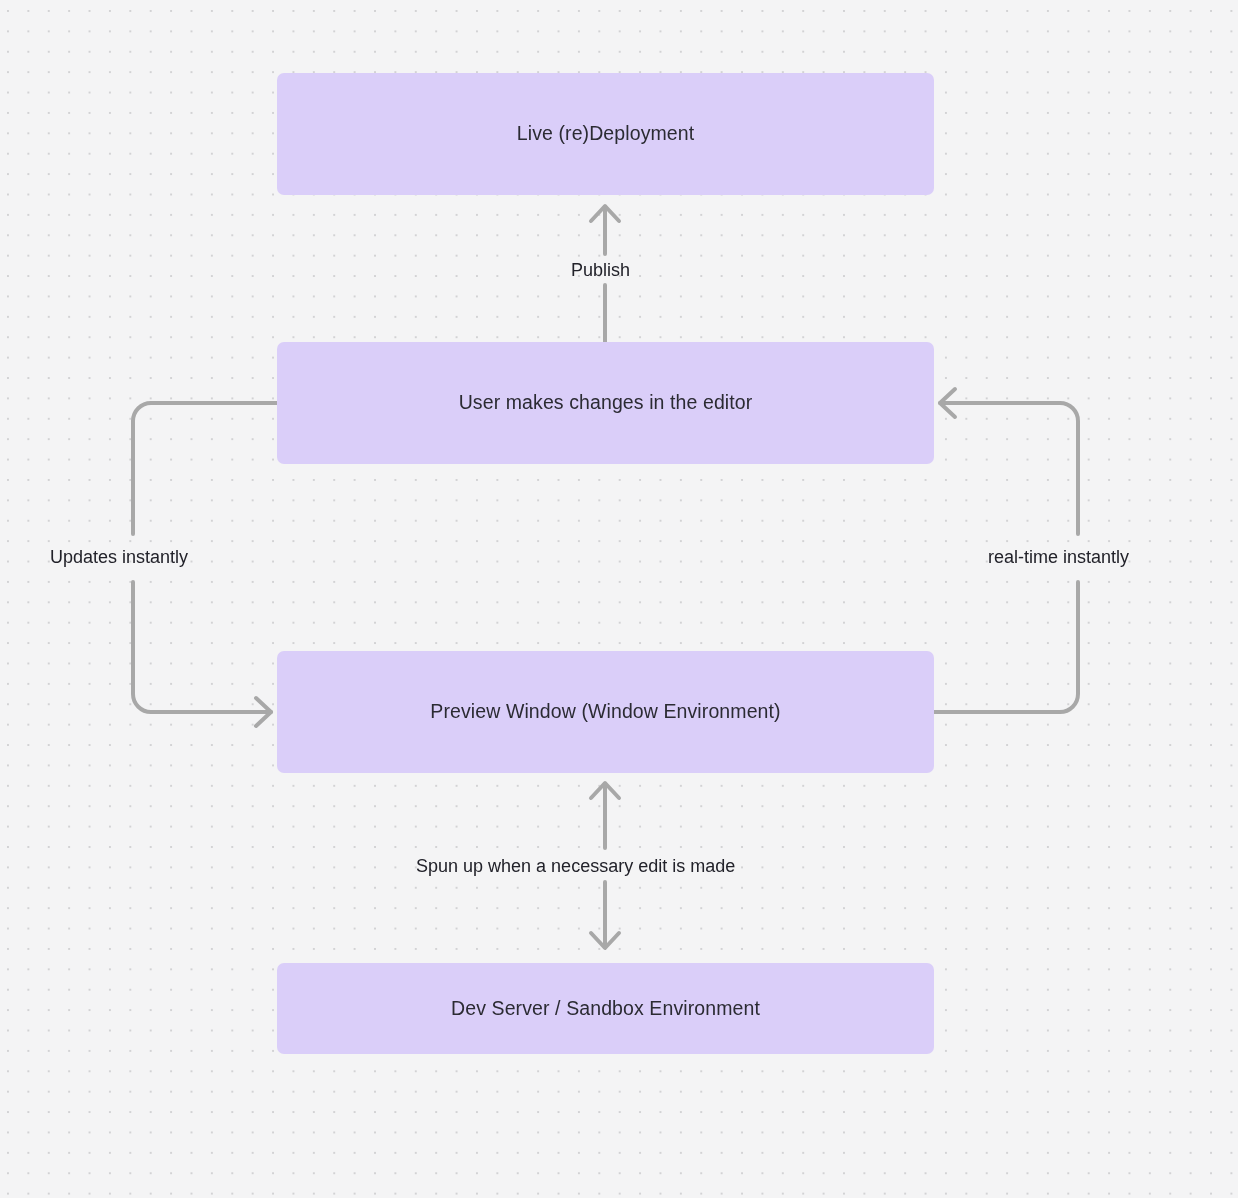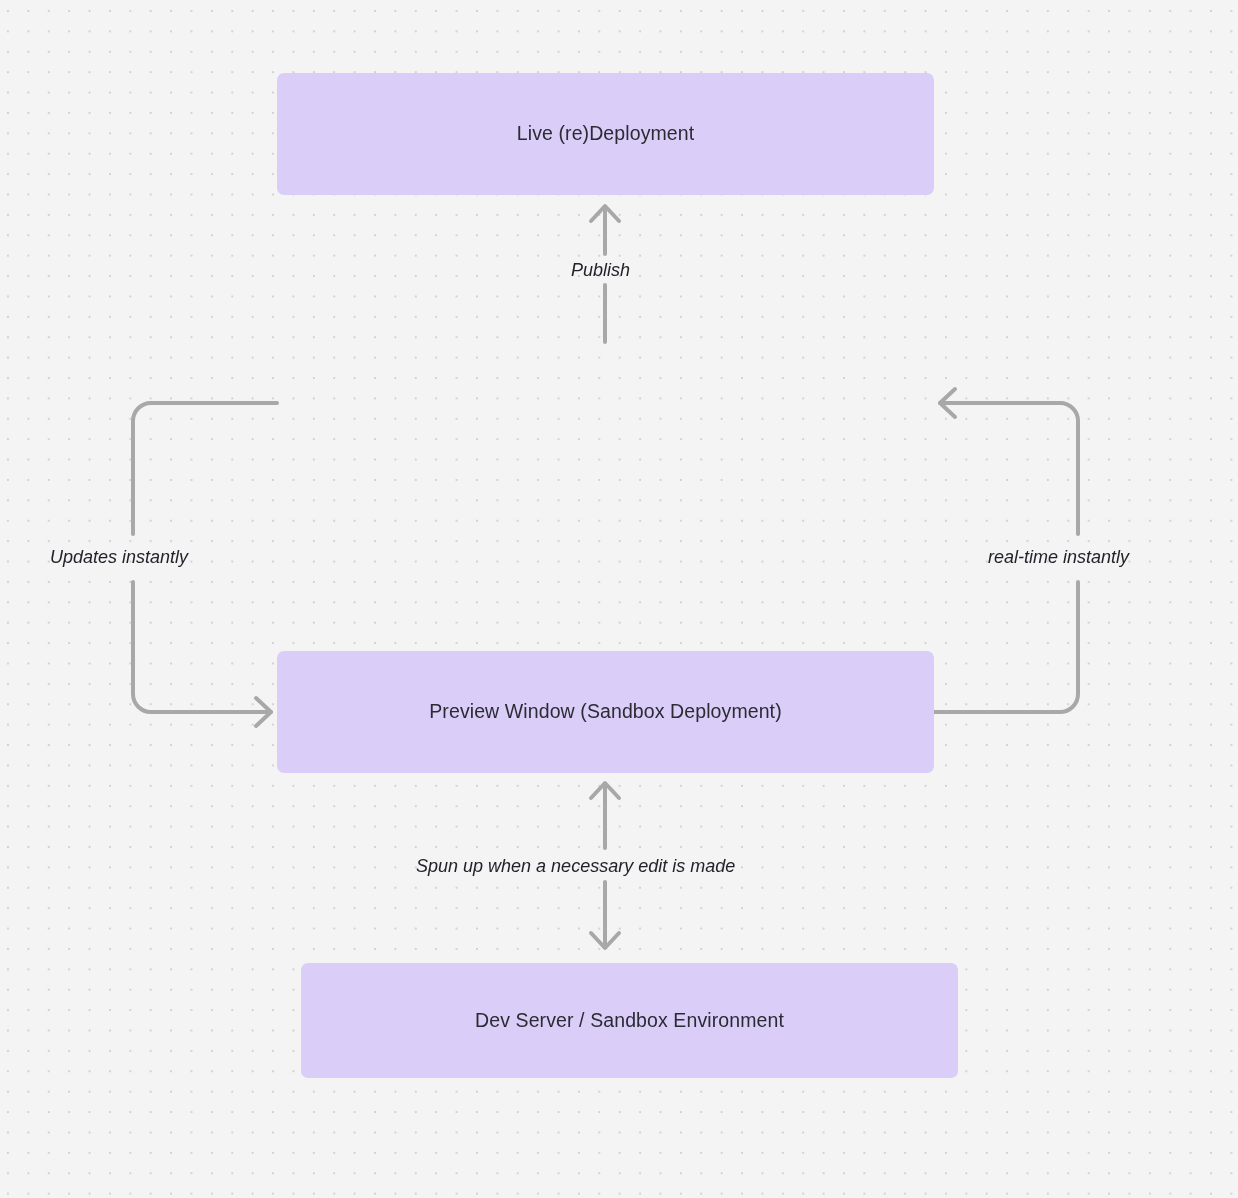--- a/index.html
+++ b/index.html
@@ -47,29 +47,28 @@
     font-size: 19.5px;
     color: #2b2b33;
     letter-spacing: 0.1px;
     line-height: 1.2;
   }
 
   
   #node-live        { left: 277px; top: 73px;  width: 657px; height: 122px; }
   #node-user        { left: 277px; top: 342px; width: 657px; height: 122px; }
   #node-preview     { left: 277px; top: 651px; width: 657px; height: 122px; }
-  #node-devserver   { left: 277px; top: 963px; width: 657px; height: 115px; margin-left: 24px; }
+  #node-devserver   { left: 277px; top: 963px; width: 657px; height: 91px; }
 
   .edge-label {
     position: absolute;
     font-size: 18px;
     color: #22222a;
     white-space: nowrap;
     line-height: 1;
-    font-style: italic;
   }
   #label-publish          { left: 571px;  top: 261px; }
   #label-updates          { left: 50px;   top: 548px; text-align: center; }
   #label-realtime         { left: 988px;  top: 548px; }
   #label-spun             { left: 416px;  top: 857px; }
 </style>
 </head>
 <body>
 
 <div id="canvas">
@@ -103,23 +102,26 @@
         <path d="M 591 933 L 605 948 L 619 933"></path>
       </g>
 
     </g>
   </svg>
 
   <div class="node" id="node-live">
     <span class="node-label">Live (re)Deployment</span>
   </div>
 
+  <div class="node" id="node-user">
+    <span class="node-label">User makes changes in the editor</span>
+  </div>
 
   <div class="node" id="node-preview">
-    <span class="node-label">Preview Window (Sandbox Deployment)</span>
+    <span class="node-label">Preview Window (Window Environment)</span>
   </div>
 
   <div class="node" id="node-devserver">
     <span class="node-label">Dev Server / Sandbox Environment</span>
   </div>
 
   <div class="edge-label" id="label-publish">Publish</div>
 
   <div class="edge-label" id="label-updates">Updates instantly</div>
 

